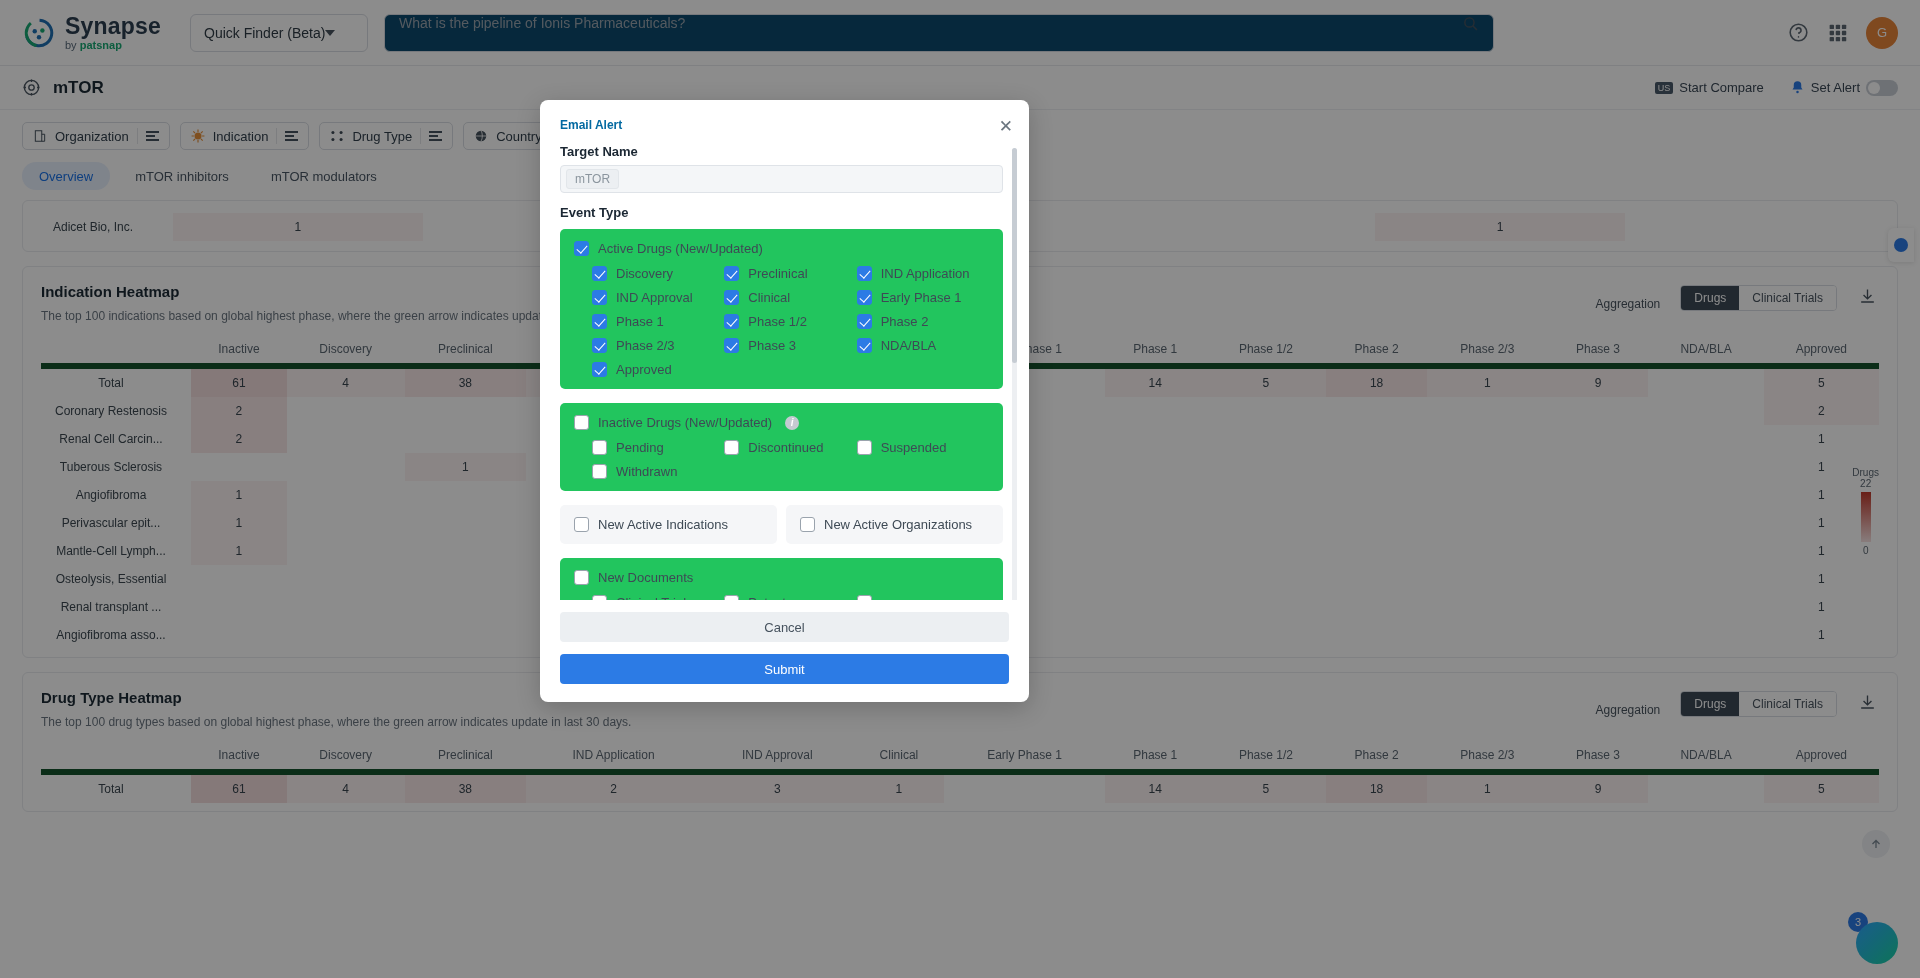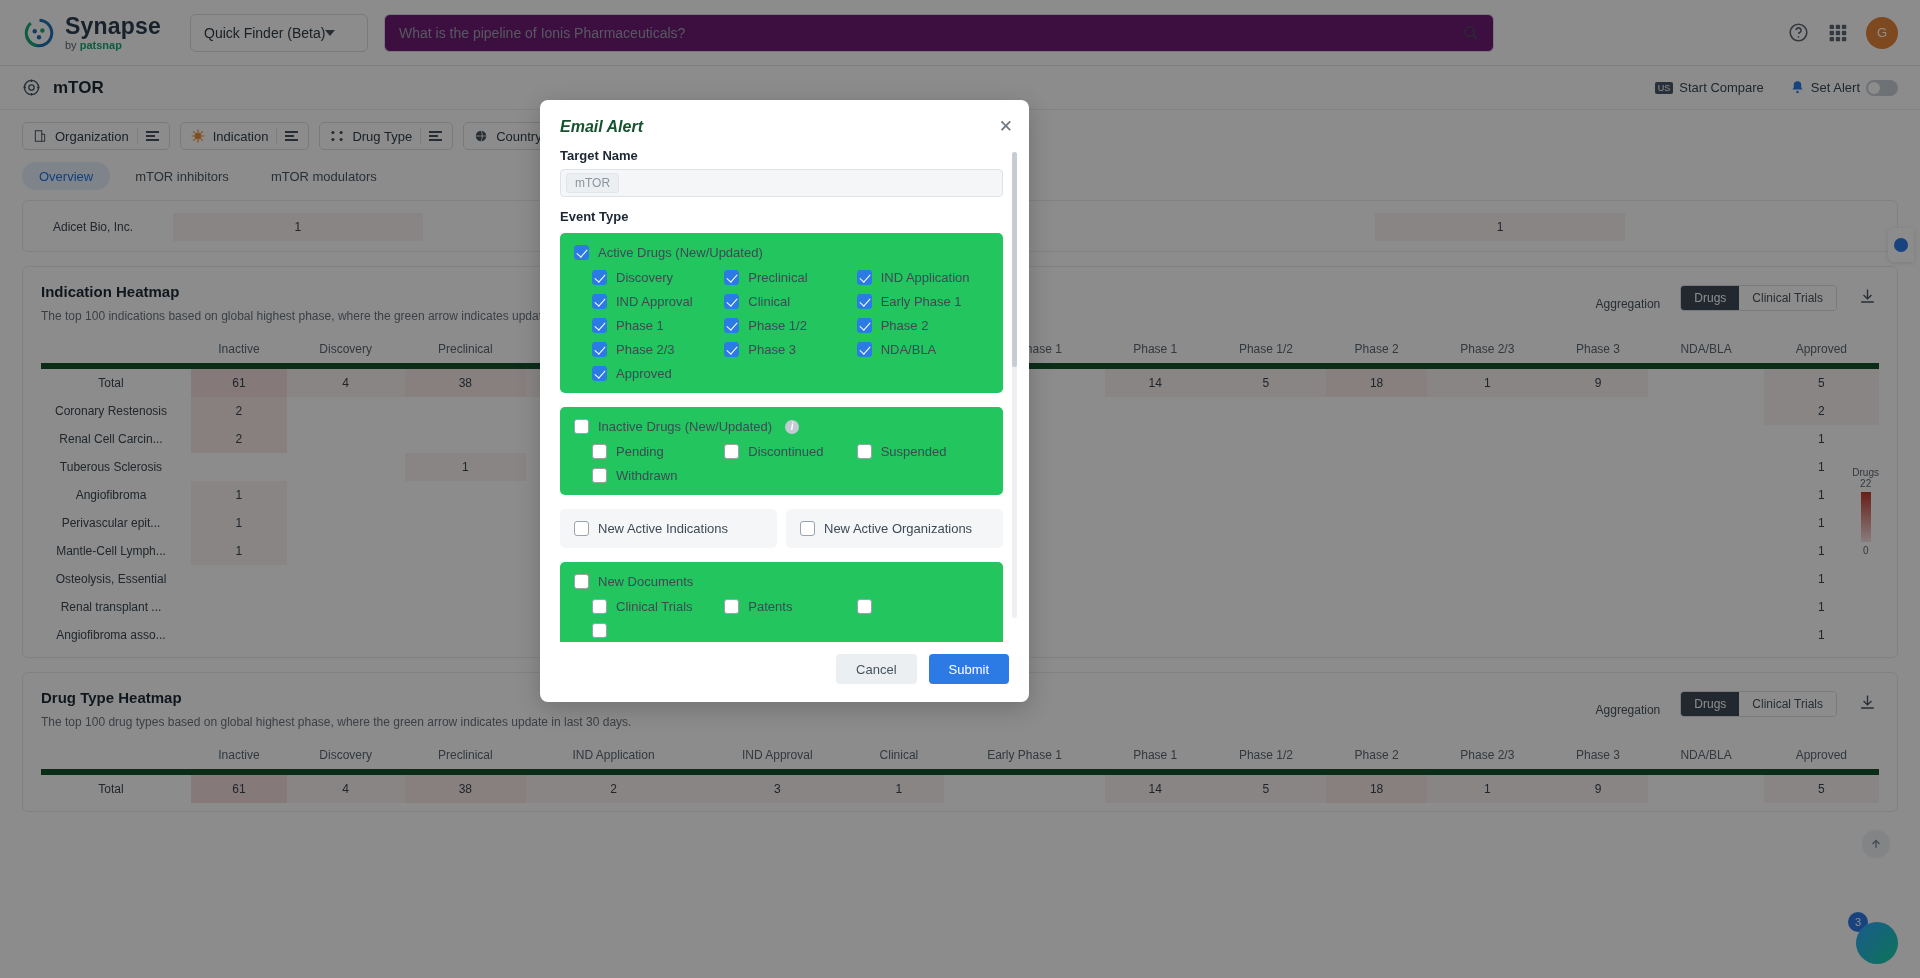--- a/index.html
+++ b/index.html
@@ -29,21 +29,21 @@
   .finder {
     display: flex; align-items: center; justify-content: flex-start;
     width: 178px; height: 38px; border: 1px solid #d9dde3; border-radius: 6px;
     padding: 0 13px; font-size: 14px; color: #2f3b45; background: #fff;
   }
   .caret { width: 0; height: 0; border-left: 5px solid transparent;
            border-right: 5px solid transparent; border-top: 6px solid #4a5560; }
 
   .searchbar {
     flex: 1; height: 38px; border: 1px solid #d9dde3; border-radius: 6px;
-    display: flex; align-items: center; padding: 0 14px; background: #701a75;
+    display: flex; padding: 0 14px; background: #0c4a6e;
     max-width: 1110px;
   }
   .searchbar .ph { flex: 1; font-size: 14px; color: #9aa4ae; }
   .topright { display: flex; align-items: center; gap: 18px; margin-left: auto; }
   .avatar {
     width: 32px; height: 32px; border-radius: 50%; background: #e8853a;
     color: #fff; font-size: 13px; display: flex; align-items: center; justify-content: center;
   }
 
   
@@ -110,21 +110,21 @@
     display:flex; align-items:center; justify-content:center; }
 
   
   .overlay { position: absolute; inset: 0; background: rgba(0,0,0,.45); }
   .modal {
     position: absolute; left: 540px; top: 100px; width: 489px; height: 602px;
     background: #fff; border-radius: 8px; box-shadow: 0 6px 24px rgba(0,0,0,.2);
     display: flex; flex-direction: column;
   }
   .modal-hd { padding: 18px 20px 8px; position: relative; }
-  .modal-title { font-size: 16px; font-weight: 700; color: #14532d; font-style: italic; }
+  .modal-title { font-size: 12px; font-weight: 700; color: #0369a1; }
   .modal-close { position: absolute; right: 16px; top: 18px; font-size: 17px; color: #6b7680; cursor: pointer; line-height: 1; }
 
   .modal-body { flex: 1; overflow: hidden; position: relative; padding: 0 20px; }
   .scrollarea { height: 100%; overflow: hidden; padding-right: 6px; }
   .scrollbar { position: absolute; right: 12px; top: 8px; width: 5px; height: 466px; background: #edeff2; border-radius: 3px; }
   .scrollthumb { position: absolute; right: 12px; top: 8px; width: 5px; height: 215px; background: #c6ccd3; border-radius: 3px; }
 
   .lbl { font-size: 13px; font-weight: 700; color: #1b2733; margin: 4px 0 6px; }
   .field {
     height: 28px; border: 1px solid #dfe3e8; border-radius: 4px; background: #f4f6f8;
@@ -149,21 +149,21 @@
     content: ""; position: absolute; left: 4px; top: 1px; width: 5px; height: 9px;
     border: solid #fff; border-width: 0 1.8px 1.8px 0; transform: rotate(42deg);
   }
   .cbl { font-size: 13px; color: #3e4a55; }
   .info {
     width: 14px; height: 14px; border-radius: 50%; background: #c4cad1; color: #fff;
     font-size: 10px; font-weight: 700; display: inline-flex; align-items: center;
     justify-content: center; font-style: italic; margin-left: 4px;
   }
 
-  .modal-ft { padding: 12px 20px 18px; display: flex; justify-content: flex-end; gap: 12px; }
+  .modal-ft { padding: 12px 20px 18px; display: flex; justify-content: flex-end; gap: 12px; flex-direction: column; }
   .btn { height: 30px; border-radius: 4px; font-size: 13px; padding: 0 20px;
          display: flex; align-items: center; justify-content: center; cursor: pointer; }
   .btn.cancel { background: #eceff2; color: #46525e; }
   .btn.submit { background: #2c7be5; color: #fff; }
 </style>
 </head>
 <body>
 
 <div class="app">
 

